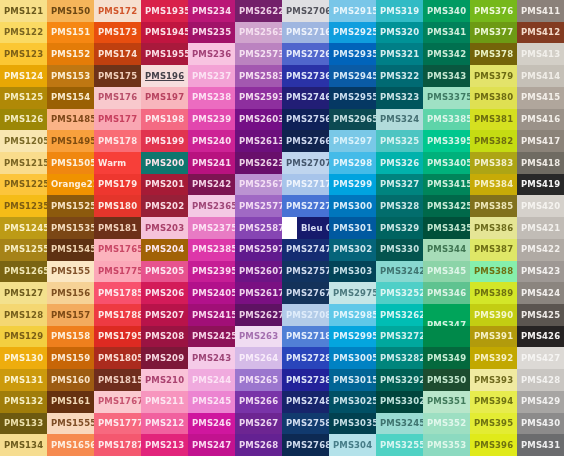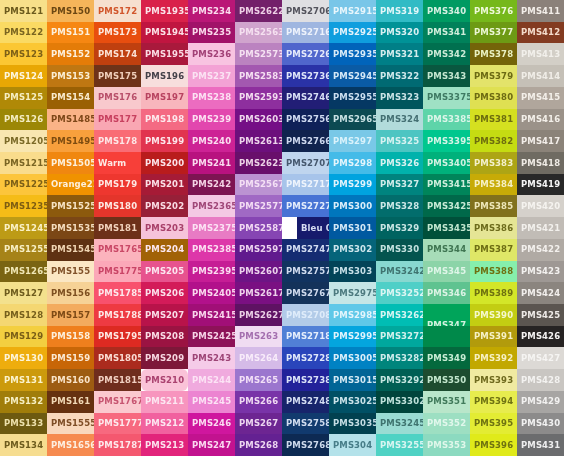--- a/index.html
+++ b/index.html
@@ -232,32 +232,32 @@
     <div class="swatch" style="background: rgb(217, 33, 74); grid-area: 1 / 4;">
       <span class="swatch-label" style="color: rgb(251, 227, 232);">PMS1935</span>
     </div>
     <div class="swatch" style="background: rgb(192, 21, 64); grid-area: 2 / 4;">
       <span class="swatch-label" style="color: rgb(251, 224, 230);">PMS1945</span>
     </div>
     <div class="swatch" style="background: rgb(169, 25, 60); grid-area: 3 / 4;">
       <span class="swatch-label" style="color: rgb(250, 220, 228);">PMS1955</span>
     </div>
     <div class="swatch" style="background: rgb(247, 222, 221); grid-area: 4 / 4;">
-      <span class="swatch-label" style="color: rgb(69, 65, 74);">PMS196</span>
+      <span class="swatch-label" style="color: rgb(69, 65, 74); text-decoration: underline;">PMS196</span>
     </div>
     <div class="swatch" style="background: rgb(248, 182, 189); grid-area: 5 / 4;">
       <span class="swatch-label" style="color: rgb(184, 68, 96);">PMS197</span>
     </div>
     <div class="swatch" style="background: rgb(244, 106, 131); grid-area: 6 / 4;">
       <span class="swatch-label" style="color: rgb(253, 232, 236);">PMS198</span>
     </div>
     <div class="swatch" style="background: rgb(225, 52, 79); grid-area: 7 / 4;">
       <span class="swatch-label" style="color: rgb(253, 230, 234);">PMS199</span>
     </div>
-    <div class="swatch" style="background: #b91c1c; grid-area: 8 / 4; text-align: center;">
+    <div class="swatch" style="background: #0f766e; grid-area: 8 / 4; text-align: center;">
       <span class="swatch-label" style="color: rgb(251, 226, 231);">PMS200</span>
     </div>
     <div class="swatch" style="background: rgb(166, 27, 54); grid-area: 9 / 4;">
       <span class="swatch-label" style="color: rgb(250, 222, 229);">PMS201</span>
     </div>
     <div class="swatch" style="background: rgb(151, 32, 56); grid-area: 10 / 4;">
       <span class="swatch-label" style="color: rgb(249, 219, 227);">PMS202</span>
     </div>
     <div class="swatch" style="background: rgb(246, 195, 218); grid-area: 11 / 4;">
       <span class="swatch-label" style="color: rgb(168, 65, 106);">PMS203</span>
@@ -273,21 +273,21 @@
     </div>
     <div class="swatch" style="background: rgb(184, 19, 74); grid-area: 15 / 4;">
       <span class="swatch-label" style="color: rgb(250, 221, 232);">PMS207</span>
     </div>
     <div class="swatch" style="background: rgb(155, 19, 66); grid-area: 16 / 4;">
       <span class="swatch-label" style="color: rgb(249, 219, 229);">PMS208</span>
     </div>
     <div class="swatch" style="background: rgb(125, 23, 57); grid-area: 17 / 4;">
       <span class="swatch-label" style="color: rgb(246, 214, 224);">PMS209</span>
     </div>
-    <div class="swatch" style="background: rgb(250, 195, 216); grid-area: 18 / 4; border-radius: 6px;">
+    <div class="swatch" style="background: rgb(250, 195, 216); grid-area: 18 / 4;">
       <span class="swatch-label" style="color: rgb(170, 67, 112);">PMS210</span>
     </div>
     <div class="swatch" style="background: rgb(247, 149, 190); grid-area: 19 / 4;">
       <span class="swatch-label" style="color: rgb(252, 231, 241);">PMS211</span>
     </div>
     <div class="swatch" style="background: rgb(241, 97, 159); grid-area: 20 / 4;">
       <span class="swatch-label" style="color: rgb(252, 230, 241);">PMS212</span>
     </div>
     <div class="swatch" style="background: rgb(226, 36, 123); grid-area: 21 / 4;">
       <span class="swatch-label" style="color: rgb(252, 226, 238);">PMS213</span>

